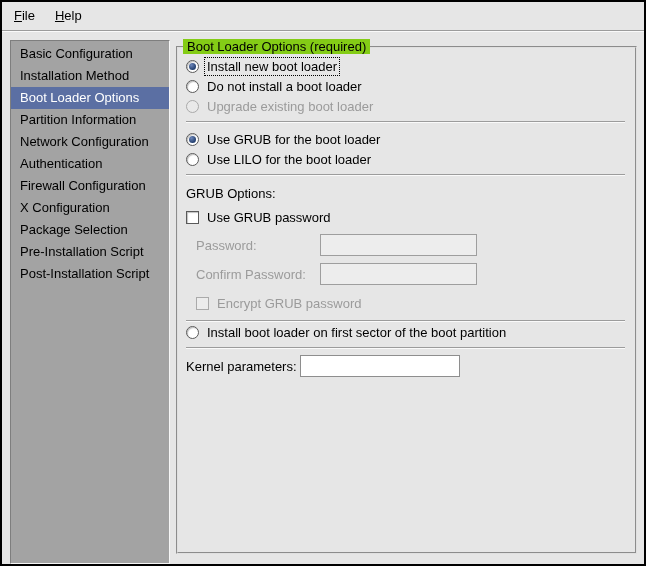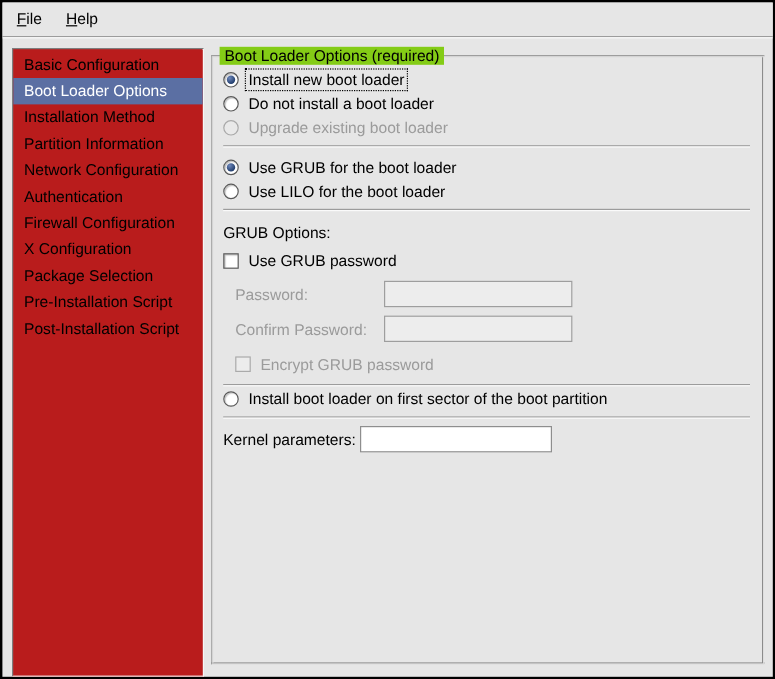--- a/index.html
+++ b/index.html
@@ -11,21 +11,21 @@
   .menubar{position:absolute;left:0;top:0;right:0;height:28px;display:flex;align-items:flex-start;
            background:#e6e6e6;}
   .menubar-sep{position:absolute;left:0;top:28px;right:0;height:0;
                border-top:1px solid #9c9c9c;border-bottom:1px solid #fafafa;}
   .menu-item{padding:0 10px;height:28px;line-height:28px;cursor:default;}
   .menu-item:first-child{margin-left:2px;}
   .accel{text-decoration:underline;}
 
   
   .sidebar{position:absolute;left:8px;top:38px;width:160px;bottom:0;box-sizing:border-box;
-           background:#b91c1c;border:1px solid;border-color:#7e7e7e #f6f6f6 #f6f6f6 #7e7e7e;
+           background:#a3a3a3;border:1px solid;border-color:#7e7e7e #f6f6f6 #f6f6f6 #7e7e7e;
            padding:2px 0;overflow:hidden;}
   .side-item{height:22px;line-height:22px;padding-left:9px;white-space:nowrap;cursor:default;}
   .side-item.selected{background:#5b6fa3;color:#fff;}
 
   
   .frame{position:absolute;left:174px;top:44px;width:461px;height:508px;box-sizing:border-box;
          border:2px groove #e0e0e0;}
   .frame-title{position:absolute;top:-9px;left:5px;background:#84cc16;padding:0 4px;line-height:15px;}
   .frame-body{padding:8px 10px 0 8px;}
 
@@ -65,22 +65,22 @@
 <div class="window">
 
   <div class="menubar">
     <div class="menu-item"><span class="accel">F</span><span>ile</span></div>
     <div class="menu-item"><span class="accel">H</span><span>elp</span></div>
   </div>
   <div class="menubar-sep"></div>
 
   <div class="sidebar">
     <div class="side-item">Basic Configuration</div>
+    <div class="side-item">Installation Method</div>
     <div class="side-item selected">Boot Loader Options</div>
-    <div class="side-item">Installation Method</div>
     <div class="side-item">Partition Information</div>
     <div class="side-item">Network Configuration</div>
     <div class="side-item">Authentication</div>
     <div class="side-item">Firewall Configuration</div>
     <div class="side-item">X Configuration</div>
     <div class="side-item">Package Selection</div>
     <div class="side-item">Pre-Installation Script</div>
     <div class="side-item">Post-Installation Script</div>
   </div>
 

